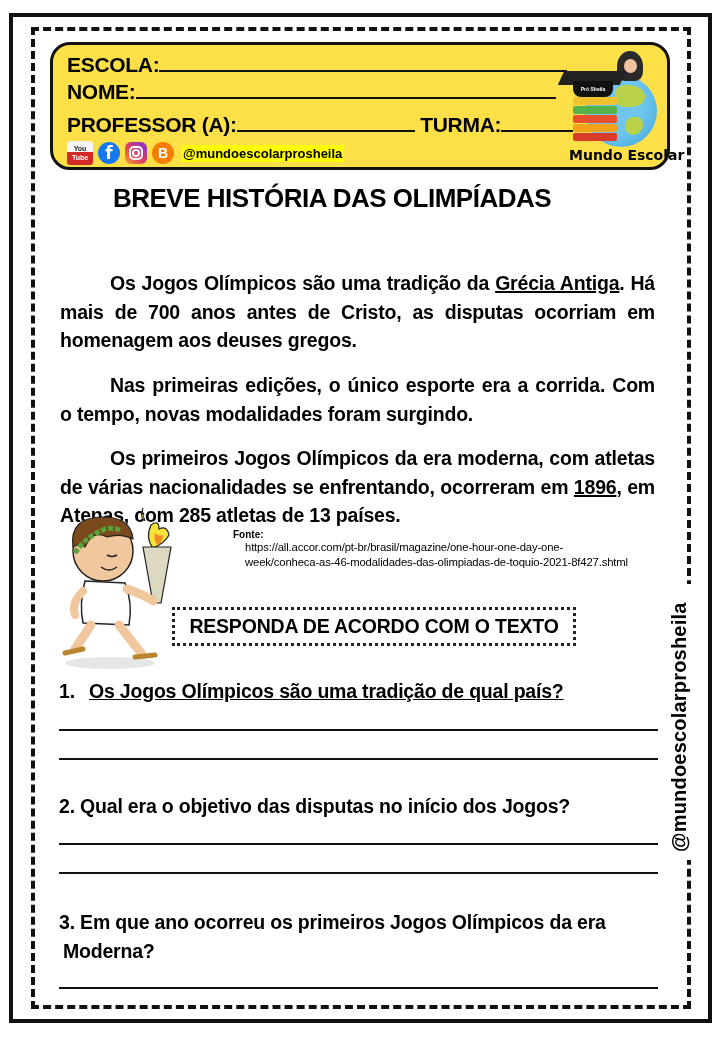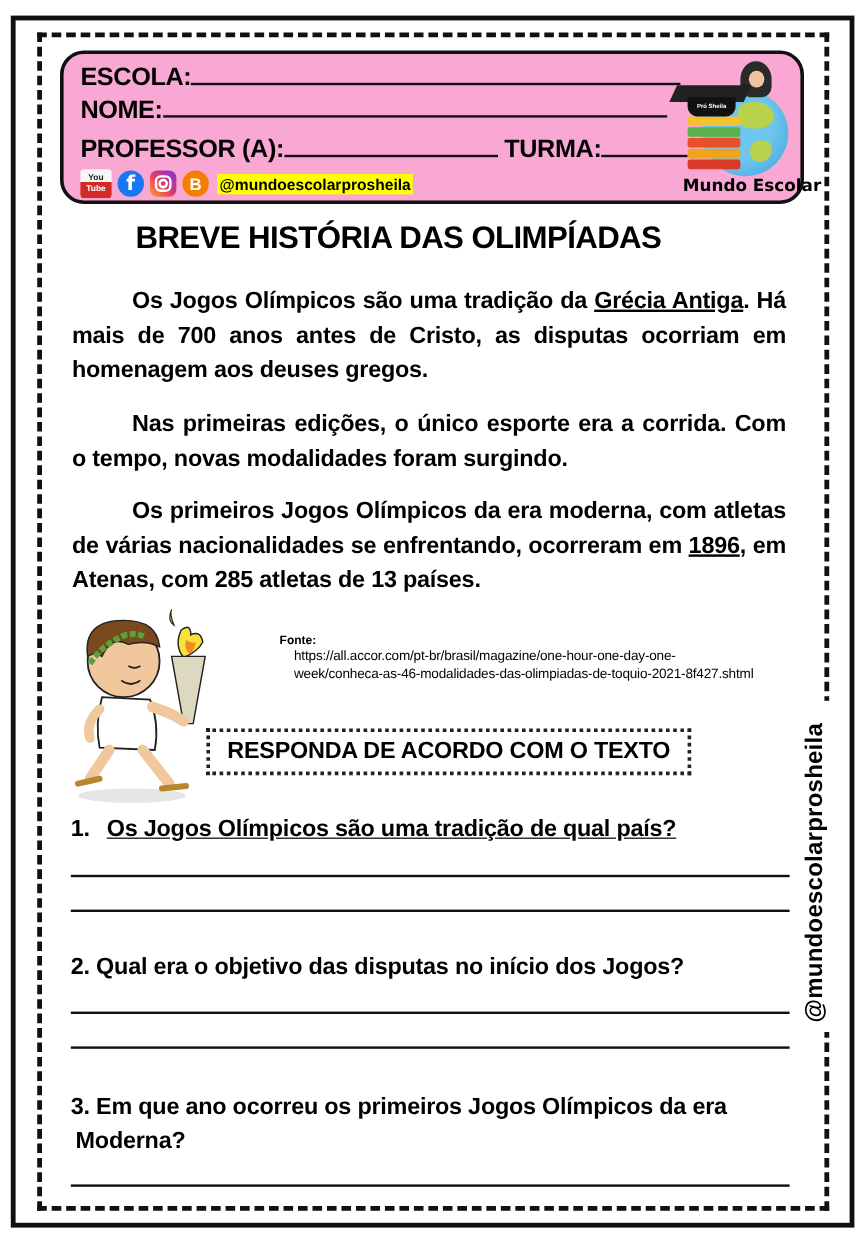--- a/index.html
+++ b/index.html
@@ -2,21 +2,21 @@
 <html><head>
 <meta charset="utf-8">
 <style>
   * { box-sizing: border-box; margin: 0; padding: 0; }
   html, body { width: 720px; height: 1040px; background: #ffffff; overflow: hidden; }
   body { position: relative; font-family: "Liberation Sans", sans-serif; color: #000; }
 
   .outer-frame { position: absolute; left: 9px; top: 13px; width: 703px; height: 1010px; border: 4px solid #111; }
   .dashed-frame { position: absolute; left: 31px; top: 27px; width: 660px; height: 982px; border: 4px dashed #111; }
 
-  .header-box { position: absolute; left: 50px; top: 42px; width: 620px; height: 128px; border: 3px solid #111; border-radius: 20px; background: #f9a8d4; }
+  .header-box { position: absolute; left: 50px; top: 42px; width: 620px; height: 128px; border: 3px solid #111; border-radius: 20px; background: #fde047; }
   .hdr-line { position: absolute; left: 14px; font-weight: bold; font-size: 21px; letter-spacing: -0.3px; white-space: nowrap; }
   .hdr-line .fill { display: inline-block; border-bottom: 2px solid #111; height: 18px; vertical-align: baseline; }
   .l-escola { top: 8px; }
   .l-nome { top: 35px; }
   .l-prof { top: 68px; }
 
   .social { position: absolute; left: 14px; top: 96px; display: flex; align-items: center; gap: 5px; }
   .ico { width: 22px; height: 22px; display: inline-flex; align-items: center; justify-content: center; color: #fff; font-weight: bold; }
   .ico-yt { border-radius: 3px; background: linear-gradient(#f5f5f5 0 45%, #d42a27 45% 100%); width: 26px; height: 24px; flex-direction: column; font-size: 7px; line-height: 9px; font-family: "Liberation Sans Narrow", "Liberation Sans", sans-serif; }
   .ico-yt .t1 { color: #222; }
@@ -35,21 +35,21 @@
   .logo .books { position: absolute; left: 14px; top: 46px; width: 44px; }
   .logo .books span { display: block; height: 8px; margin-bottom: 1px; border-radius: 2px; }
   .logo .cap-top { position: absolute; left: 2px; top: 20px; width: 62px; height: 14px; background: #222; transform: skewX(-25deg); }
   .logo .cap-base { position: absolute; left: 14px; top: 30px; width: 40px; height: 16px; background: #111; border-radius: 0 0 8px 8px; color: #fff; font-size: 5px; text-align: center; line-height: 16px; font-weight: bold; }
   .logo .girl { position: absolute; left: 58px; top: 0; width: 26px; height: 30px; background: #2a2a2a; border-radius: 50% 50% 30% 30%; }
   .logo .girl::after { content: ""; position: absolute; left: 7px; top: 8px; width: 13px; height: 14px; background: #f0c2a0; border-radius: 50%; }
   .logo .brand { position: absolute; left: 10px; bottom: -2px; font-size: 14px; font-weight: bold; font-family: "DejaVu Sans", sans-serif; white-space: nowrap; }
 
   .title { position: absolute; left: 0; width: 624px; top: 183px; padding-left: 40px; text-align: center; font-weight: bold; font-size: 26px; letter-spacing: -0.5px; }
 
-  .para { position: absolute; left: 60px; width: 595px; font-weight: bold; font-size: 19.5px; line-height: 28.5px; text-align: justify; text-indent: 50px; letter-spacing: -0.2px; }
+  .para { position: absolute; left: 60px; width: 595px; font-weight: bold; font-size: 19.5px; line-height: 28.5px; text-align: justify; text-indent: 50px; letter-spacing: -0.2px; margin-top: 32px; }
   .p1 { top: 237px; }
   .p2 { top: 339px; }
   .p3 { top: 412px; }
   .u { text-decoration: underline; text-decoration-thickness: 2px; }
 
   .mascot { position: absolute; left: 55px; top: 503px; width: 120px; height: 170px; }
 
   .fonte { position: absolute; left: 233px; top: 529px; }
   .fonte-label { font-weight: bold; font-size: 10px; }
   .fonte-url { font-size: 11.3px; line-height: 15px; letter-spacing: -0.15px; white-space: nowrap; margin-left: 12px; }

